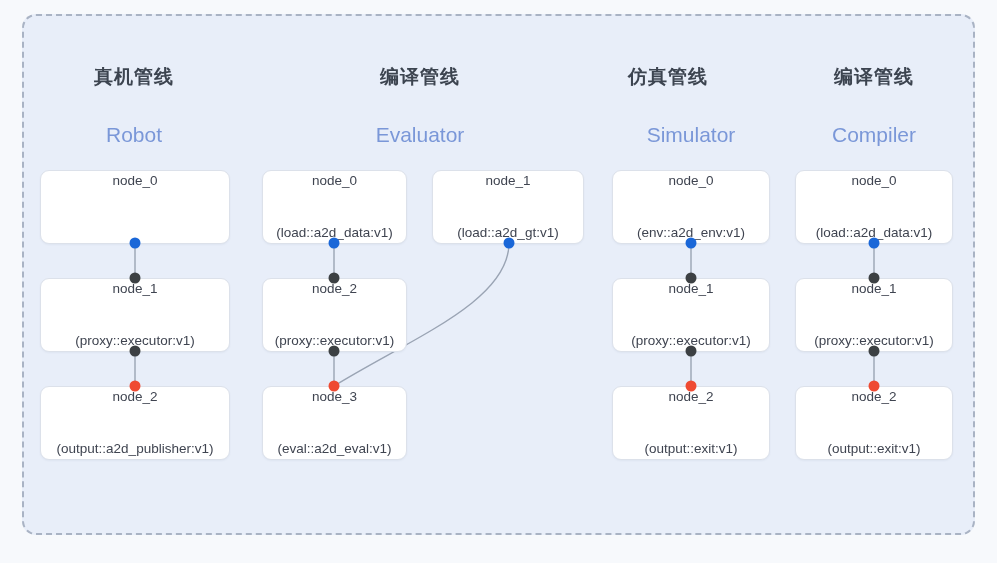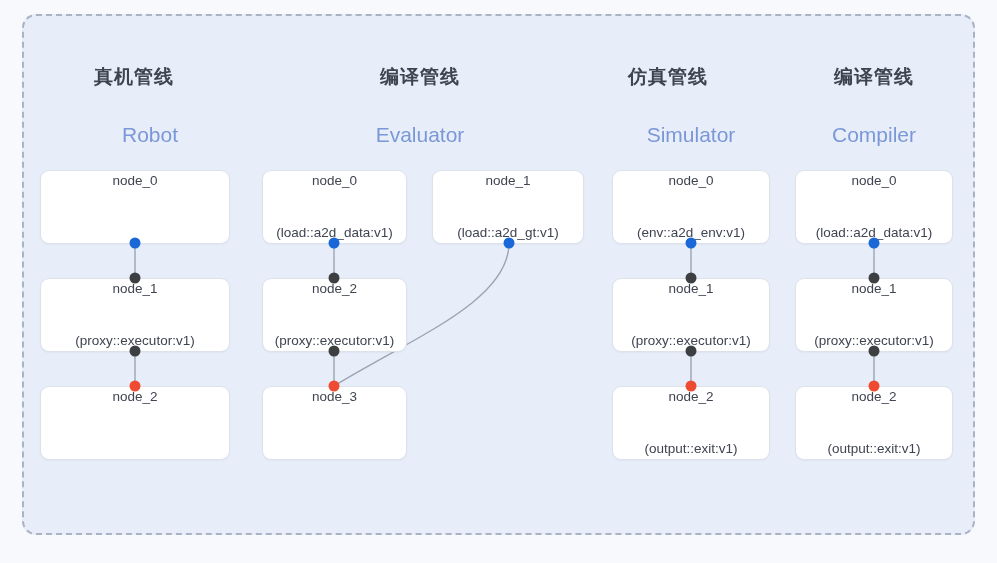--- a/index.html
+++ b/index.html
@@ -109,50 +109,52 @@
       <path d="M 874 351 L 874 386" fill="none" stroke="#9aa4b4" stroke-width="1.4"></path>
     </svg>
 
   <div id="titles-cn">
       <div class="col-title-cn" style="left: 134px; top: 64px;">真机管线</div>
       <div class="col-title-cn" style="left: 420px; top: 64px;">编译管线</div>
       <div class="col-title-cn" style="left: 668px; top: 64px;">仿真管线</div>
       <div class="col-title-cn" style="left: 874px; top: 64px;">编译管线</div>
     </div>
   <div id="titles-en">
-      <div class="col-title-en" style="left: 150px; top: 123px;">Robot</div>
+      <div class="col-title-en" style="left: 134px; top: 123px;">Robot</div>
       <div class="col-title-en" style="left: 420px; top: 123px;">Evaluator</div>
       <div class="col-title-en" style="left: 691px; top: 123px;">Simulator</div>
       <div class="col-title-en" style="left: 874px; top: 123px;">Compiler</div>
     </div>
   <div id="nodes-layer">
       <div class="node" style="left: 40px; top: 170px; width: 190px; height: 74px;">
         <div class="node-name">node_0</div>
       </div>
       <div class="node" style="left: 40px; top: 278px; width: 190px; height: 74px;">
         <div class="node-name">node_1</div>
         <div class="node-type">(proxy::executor:v1)</div>
       </div>
       <div class="node" style="left: 40px; top: 386px; width: 190px; height: 74px;">
         <div class="node-name">node_2</div>
+        <div class="node-type">(output::a2d_publisher:v1)</div>
       </div>
       <div class="node" style="left: 262px; top: 170px; width: 145px; height: 74px;">
         <div class="node-name">node_0</div>
         <div class="node-type">(load::a2d_data:v1)</div>
       </div>
       <div class="node" style="left: 432px; top: 170px; width: 152px; height: 74px;">
         <div class="node-name">node_1</div>
         <div class="node-type">(load::a2d_gt:v1)</div>
       </div>
       <div class="node" style="left: 262px; top: 278px; width: 145px; height: 74px;">
         <div class="node-name">node_2</div>
         <div class="node-type">(proxy::executor:v1)</div>
       </div>
       <div class="node" style="left: 262px; top: 386px; width: 145px; height: 74px;">
         <div class="node-name">node_3</div>
+        <div class="node-type">(eval::a2d_eval:v1)</div>
       </div>
       <div class="node" style="left: 612px; top: 170px; width: 158px; height: 74px;">
         <div class="node-name">node_0</div>
         <div class="node-type">(env::a2d_env:v1)</div>
       </div>
       <div class="node" style="left: 612px; top: 278px; width: 158px; height: 74px;">
         <div class="node-name">node_1</div>
         <div class="node-type">(proxy::executor:v1)</div>
       </div>
       <div class="node" style="left: 612px; top: 386px; width: 158px; height: 74px;">

